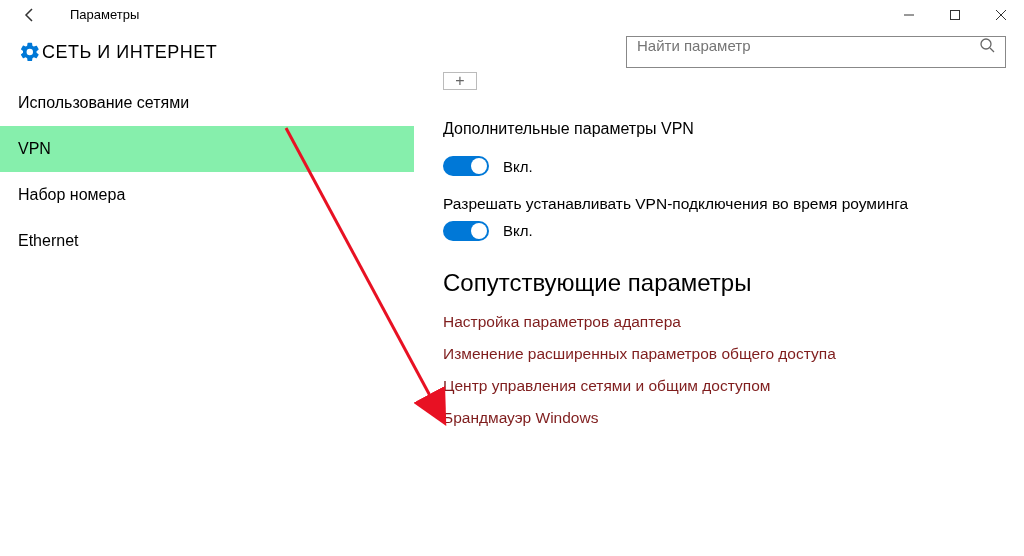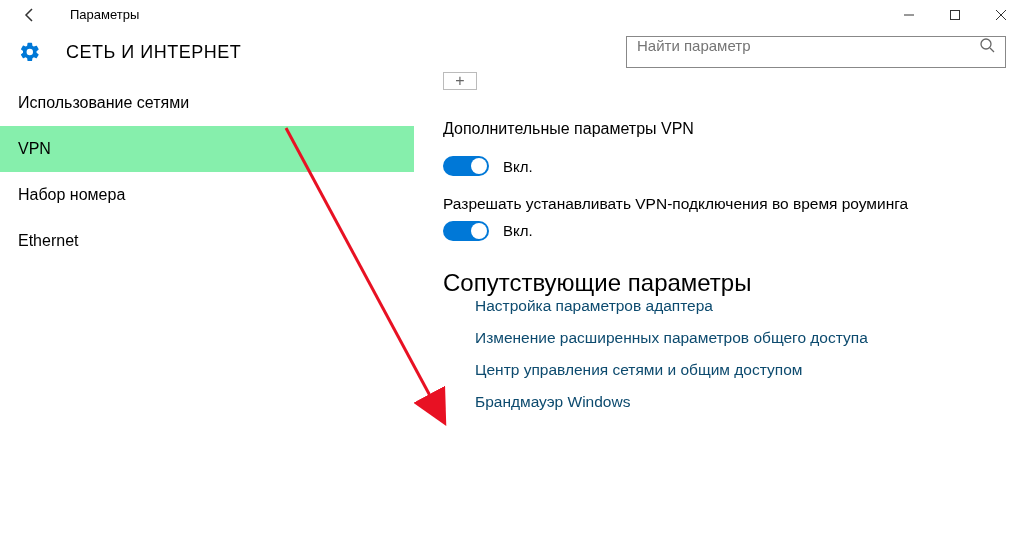--- a/index.html
+++ b/index.html
@@ -4,38 +4,38 @@
 <style>
   * { box-sizing: border-box; margin: 0; padding: 0; }
   body { font-family: "Segoe UI", Tahoma, sans-serif; background: #fff; width: 1024px; height: 556px; overflow: hidden; position: relative; }
   .titlebar { height: 30px; display: flex; align-items: center; padding-left: 18px; border-bottom: 1px solid rgba(0,0,0,0); }
   .titlebar-back { width: 24px; height: 24px; display: flex; align-items: center; justify-content: center; cursor: default; }
   .title-text { font-size: 13px; margin-left: 28px; }
   .win-controls { margin-left: auto; display: flex; }
   .win-btn { width: 46px; height: 30px; display: flex; align-items: center; justify-content: center; }
   .header { display: flex; align-items: center; padding: 6px 18px 12px; }
   .gear { width: 24px; height: 24px; color: #0078d7; display: flex; align-items: center; justify-content: center; }
-  .header-title { font-size: 18px; font-weight: 400; margin-left: 24px; letter-spacing: 0.5px; }
+  .header-title { font-size: 18px; font-weight: 400; letter-spacing: 0.5px; }
   .searchbox { margin-left: auto; width: 380px; height: 32px; border: 1px solid #888; display: flex; align-items: flex-start; padding: 0 10px; }
   .searchbox input { border: none; outline: none; flex: 1; font-size: 15px; color: #666; background: transparent; }
   .searchbox .search-icon { color: #666; }
   .main { display: flex; height: calc(556px - 30px - 48px); }
   .sidebar { width: 415px; border-right: 1px solid rgba(0,0,0,0); }
   .side-item { height: 46px; display: flex; align-items: center; padding-left: 18px; font-size: 16px; cursor: default; }
   .side-item.selected { background: #86efac; }
   .content { flex: 1; padding: 0 30px 0 28px; position: relative; }
   .plus-tile { position: absolute; left: 28px; top: -8px; width: 34px; height: 18px; border: 1px solid #bbb; display: flex; align-items: center; justify-content: center; color: #666; font-size: 16px; }
   .section-h { font-size: 16px; margin-top: 40px; margin-bottom: 18px; font-weight: 400; }
   .setting-label { font-size: 15.5px; line-height: 1.35; margin-bottom: 6px; }
   .toggle-row { display: flex; align-items: center; margin-bottom: 18px; }
   .toggle { position: relative; width: 46px; height: 20px; border-radius: 10px; background: #0078d7; display: inline-block; }
   .toggle .knob { position: absolute; right: 2px; top: 2px; width: 16px; height: 16px; border-radius: 50%; background: #fff; }
   .toggle-state { margin-left: 14px; font-size: 15px; }
-  .related-h { font-size: 24px; margin-top: 28px; font-weight: 400; }
-  .link { color: #0c4a6e; font-size: 15.5px; margin-bottom: 14px; display: block; cursor: default; margin-left: 32px; }
+  .related-h { font-size: 24px; margin-top: 28px; margin-bottom: 16px; font-weight: 400; }
+  .link { color: #7f1d1d; font-size: 15.5px; margin-bottom: 14px; display: block; cursor: default; }
   
   .arrow-svg { position: absolute; left: 0; top: 0; pointer-events: none; }
 </style>
 </head>
 <body>
 
 <div class="titlebar">
   <div class="titlebar-back">
     <svg width="16" height="16" viewBox="0 0 16 16">
         <path d="M10 2 L4 8 L10 14" stroke="#333" stroke-width="1.5" fill="none"></path>

